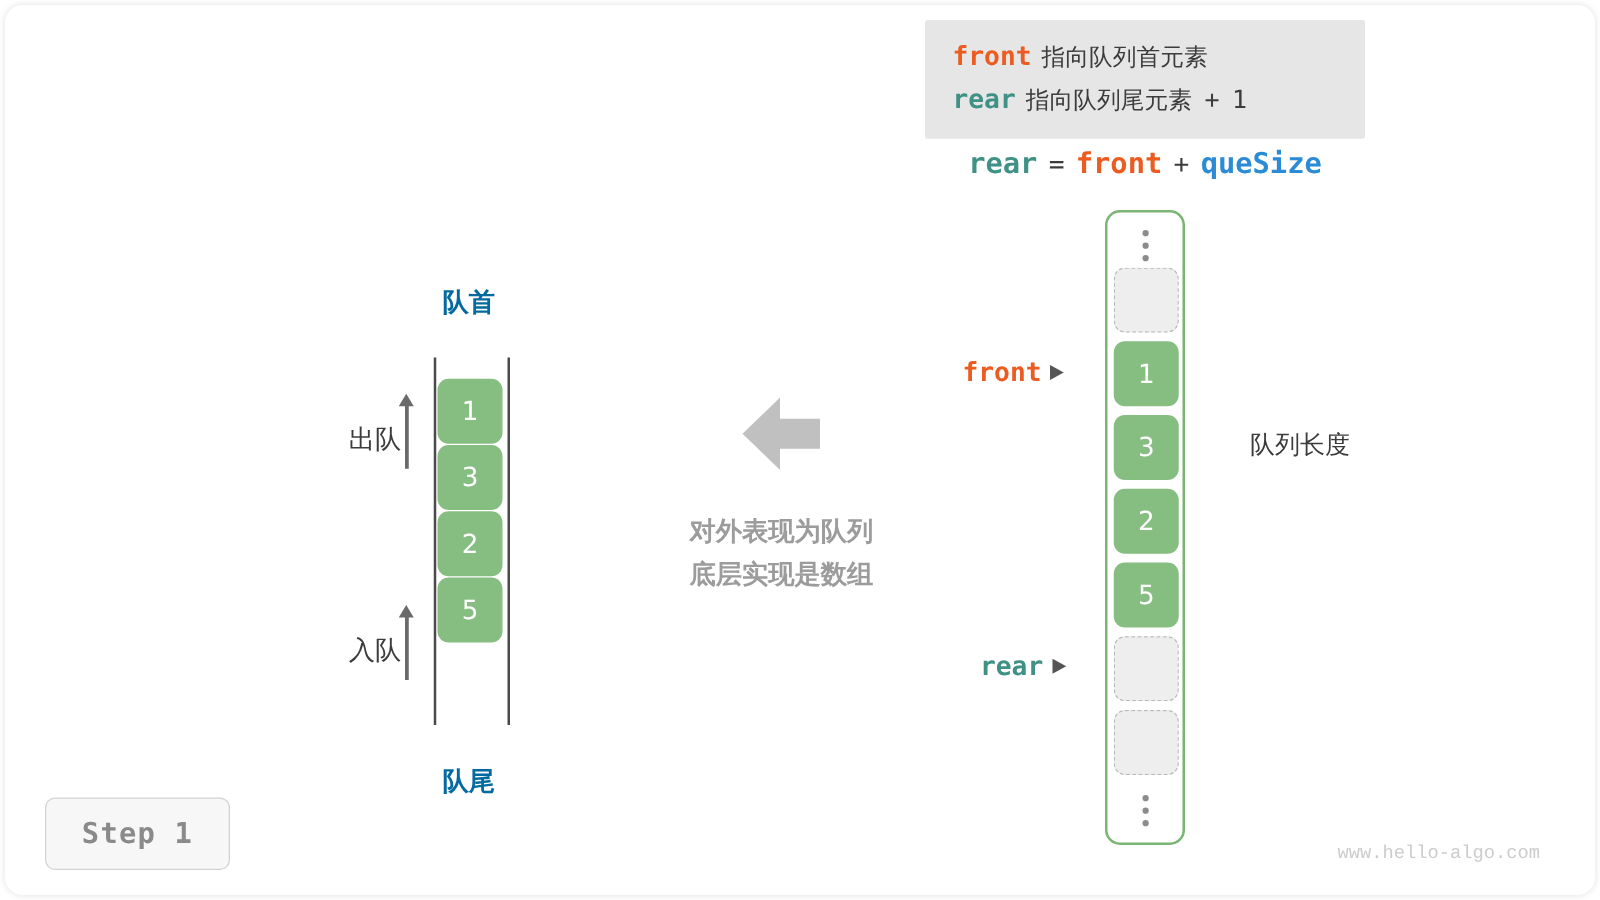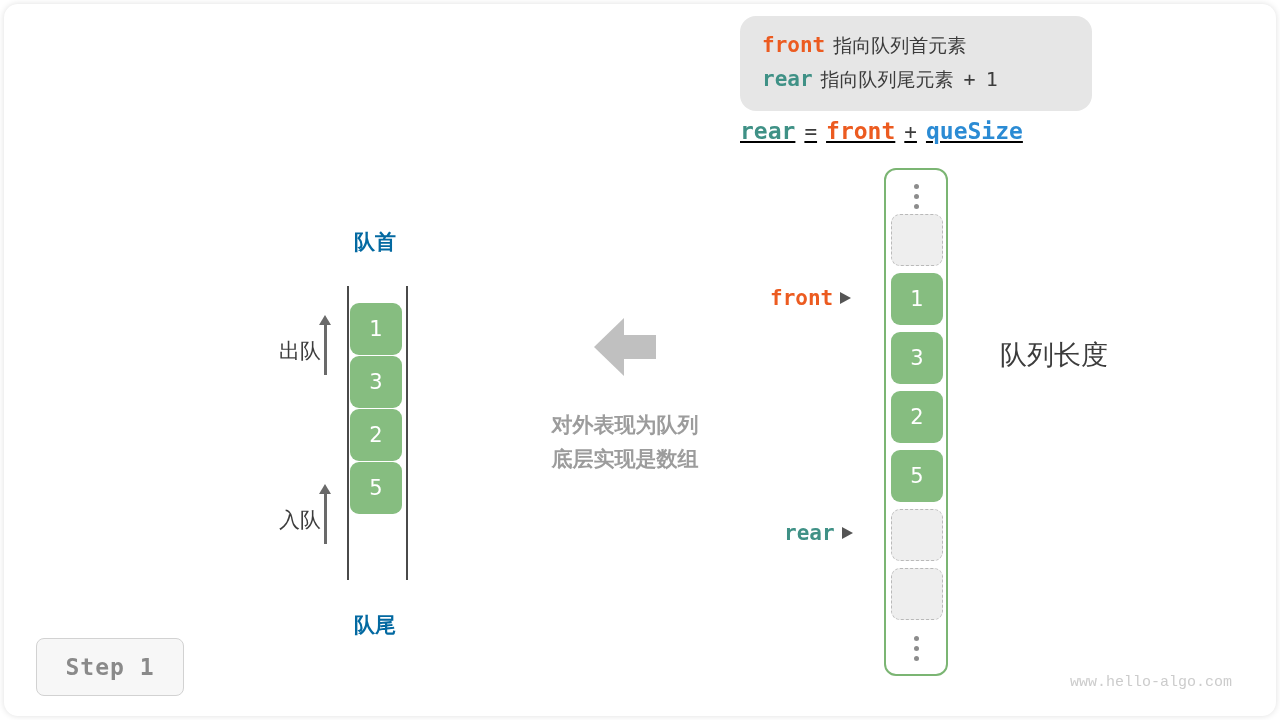--- a/index.html
+++ b/index.html
@@ -32,21 +32,21 @@
   }
 
   
   .legend-box {
     position: absolute;
     left: 740px;
     top: 16px;
     width: 352px;
     height: 95px;
     background: #e6e6e6;
-    border-radius: 16px;
+    border-radius: 2px;
     box-sizing: border-box;
     padding: 12px 0 16px 22px;
   }
   .legend-line {
     height: 34px;
     line-height: 34px;
     white-space: nowrap;
     font-size: 20px;
     color: #3c3c3c;
   }
@@ -79,24 +79,23 @@
     font-size: 20px;
     color: #3c3c3c;
   }
 
   
   .formula {
     position: absolute;
     left: 740px;
     top: 118px;
     width: 352px;
-    text-align: left;
+    text-align: center;
     white-space: nowrap;
     font-size: 22px;
-    text-decoration: underline;
   }
   .formula .kw-front, .formula .kw-rear, .formula .kw-size { font-size: 23px; }
   .formula .op {
     font-family: "DejaVu Sans Mono", "Liberation Mono", monospace;
     color: #3c3c3c;
     font-size: 21px;
   }
 
   
   .array-container {
@@ -173,21 +172,21 @@
 
   
   .size-note {
     position: absolute;
     left: 1000px;
     top: 340px;
     white-space: nowrap;
   }
   .size-note .line1 {
     font-family: "DejaVu Sans", "Liberation Sans", sans-serif;
-    font-size: 27px;
+    font-size: 20px;
     color: #3c3c3c;
     line-height: 30px;
   }
   .size-note .line2 {
     line-height: 34px;
     font-size: 21px;
   }
   .size-note .eq {
     font-family: "DejaVu Sans Mono", "Liberation Mono", monospace;
     color: #3c3c3c;

